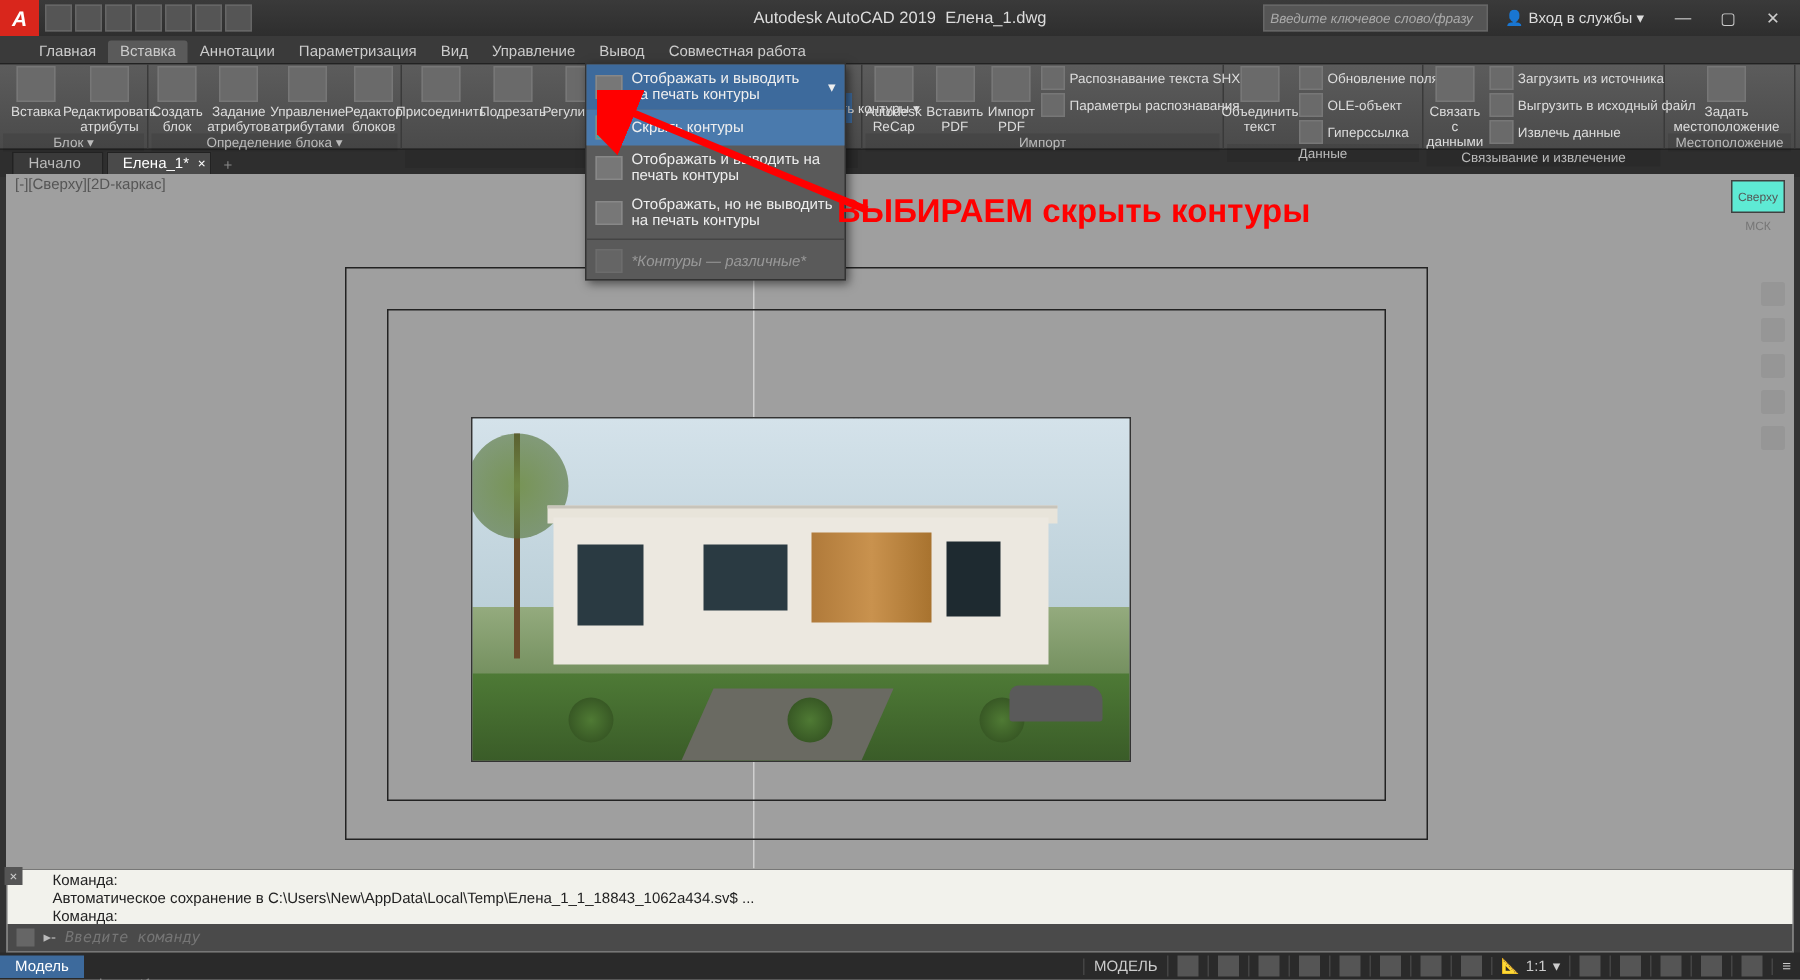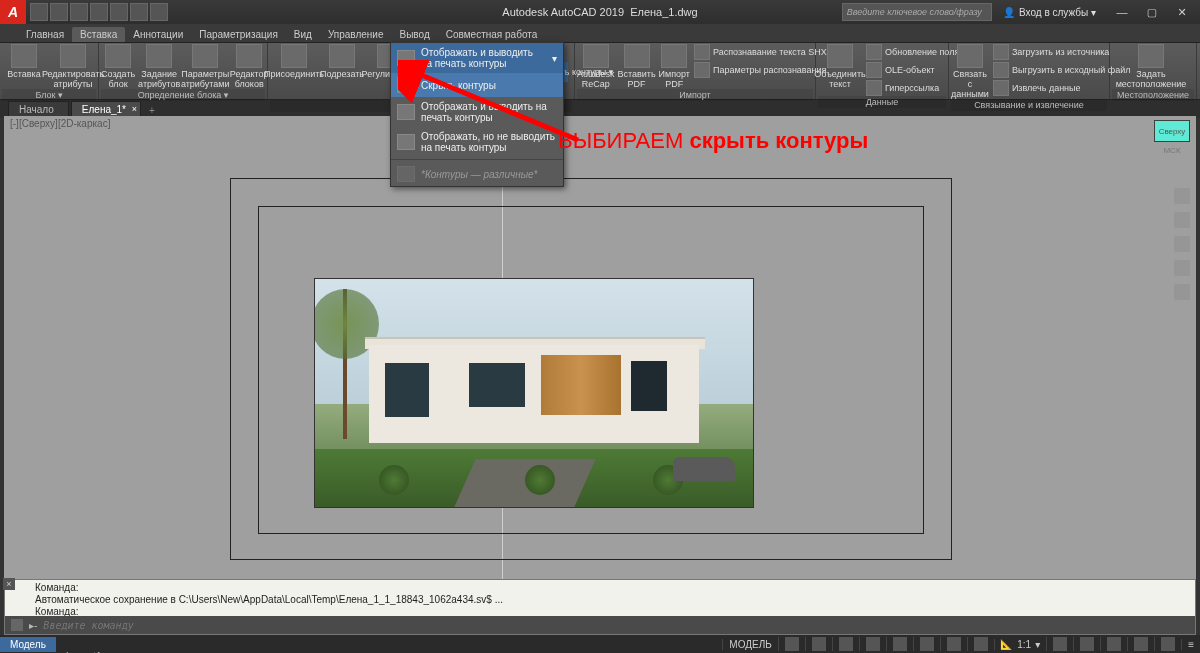--- a/index.html
+++ b/index.html
@@ -38,21 +38,21 @@
   .dropdown { position:absolute; left:390px; top:42px; width:172px; background:#5a5a5a; border:1px solid #333; z-index:50; box-shadow:2px 2px 6px rgba(0,0,0,0.5);}
   .dd-item { display:flex; align-items:center; gap:6px; padding:4px 6px; font-size:10px; color:#eee; cursor:pointer;}
   .dd-item.highlight { background:#3d6a9c; }
   .dd-item.hover2 { background:#4a7aad; }
   .dd-ico { width:16px; height:14px; background:#777; border:1px solid #888; flex-shrink:0;}
   .dd-sep { height:1px; background:#444; margin:2px 0;}
   .dd-disabled { color:#999; font-style:italic;}
 
   
   .annot-text { position:absolute; left:558px; top:128px; color:#f00; font-size:22px; font-weight:bold; z-index:60; white-space:nowrap;}
-  .annot-text span.bold { font-weight:400;}
+  .annot-text span.bold { font-weight:700;}
   svg.arrow { position:absolute; z-index:55; pointer-events:none;}
 
   
   .filetabs { height:18px; background:#2e2e2e; display:flex; align-items:flex-end; padding-left:8px;}
   .filetab { padding:2px 14px 2px 10px; font-size:10px; color:#bbb; background:#3a3a3a; border:1px solid #222; margin-right:2px; position:relative;}
   .filetab.active { background:#4a4a4a; color:#fff;}
   .filetab .close-x { position:absolute; right:3px; top:2px; font-size:9px;}
 
   
   .viewport { position:absolute; left:4px; top:116px; right:4px; bottom:73px; background:#9f9f9f; }
@@ -165,21 +165,21 @@
           <div class="lbl">Создать
 блок</div>
         </div>
       <div class="big-btn" style="width:40px">
           <div class="ico"></div>
           <div class="lbl">Задание
 атрибутов</div>
         </div>
       <div class="big-btn" style="width:44px">
           <div class="ico"></div>
-          <div class="lbl">Параметры
+          <div class="lbl">Управление
 атрибутами</div>
         </div>
       <div class="big-btn" style="width:36px">
           <div class="ico"></div>
           <div class="lbl">Редактор
 блоков</div>
         </div>
     </div>
     <div class="panel-title">Определение блока ▾</div>
   </div>

